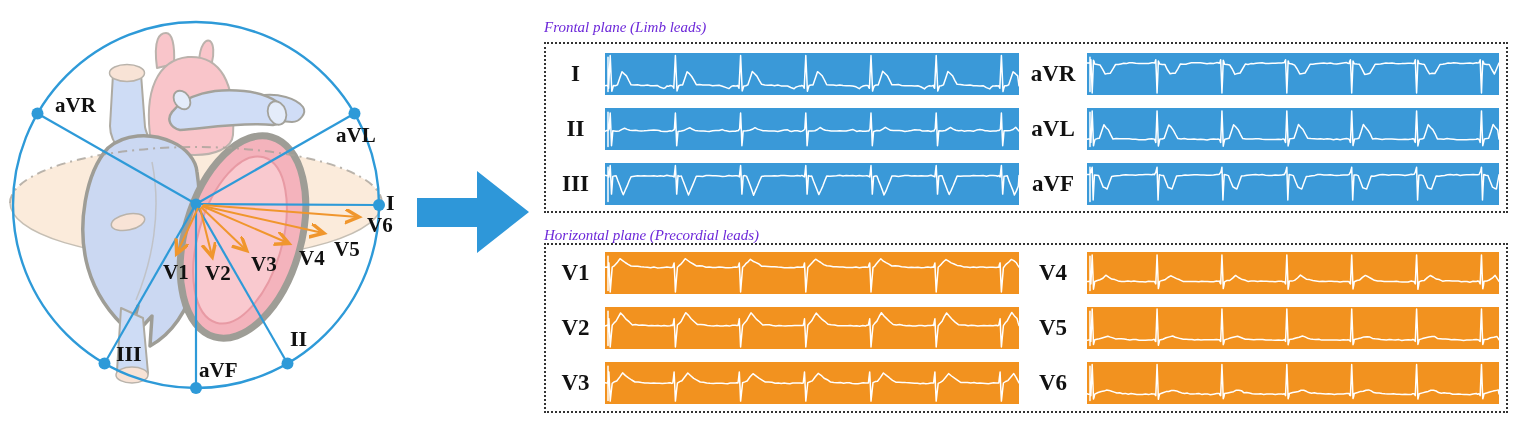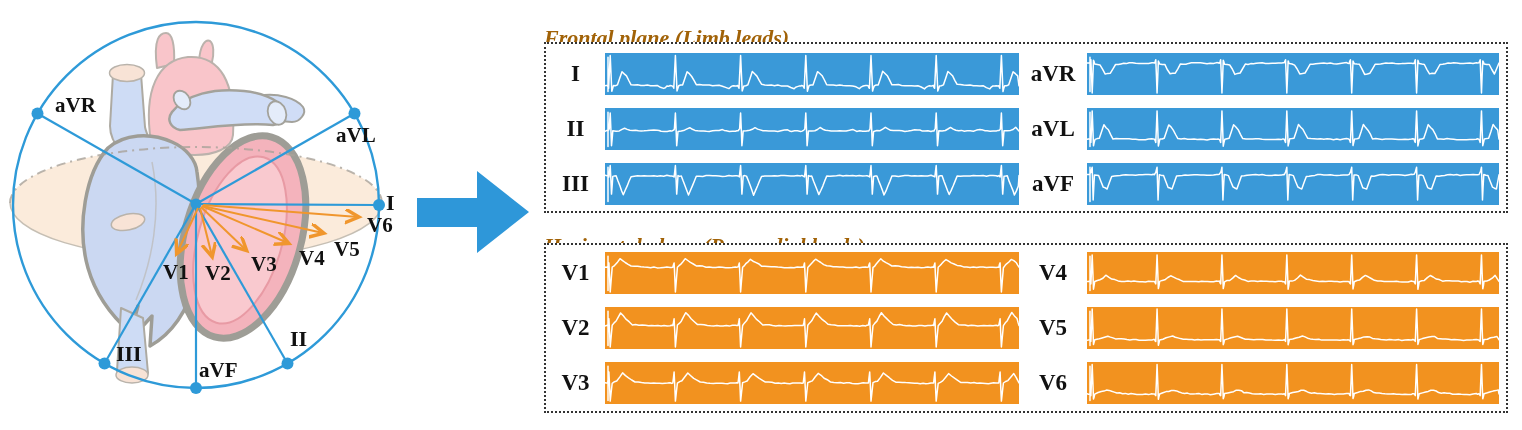--- a/index.html
+++ b/index.html
@@ -1,20 +1,20 @@
 <!DOCTYPE html>
 <html><head>
 <meta charset="utf-8">
 <style>
   html,body{margin:0;padding:0;background:#fff;}
   #stage{position:relative;width:1522px;height:430px;overflow:hidden;background:#fff;
          font-family:"Liberation Serif",serif;}
   #heart-svg{position:absolute;left:0;top:0;}
   .panel-title{position:absolute;font-family:"Liberation Serif",serif;
-               font-style:italic;font-weight:bold;font-size:22px;color:#a16207;
+               font-style:italic;font-weight:normal;font-size:15px;color:#6d28d9;
                white-space:nowrap;letter-spacing:0px;}
   .lead-box{position:absolute;width:964px;border:2px dotted #333;box-sizing:border-box;
             display:grid;grid-template-columns:59px 414px 68px 412px;
             grid-auto-rows:42px;row-gap:13px;padding-top:9px;background:#fff;}
   #box-frontal{left:544px;top:42px;height:171px;}
   #box-horizontal{left:544px;top:243px;height:170px;}
   .lead-label{display:flex;align-items:center;justify-content:center;
               font-weight:bold;font-size:23px;color:#111;}
   .strip{width:100%;height:100%;display:block;}
 </style>

